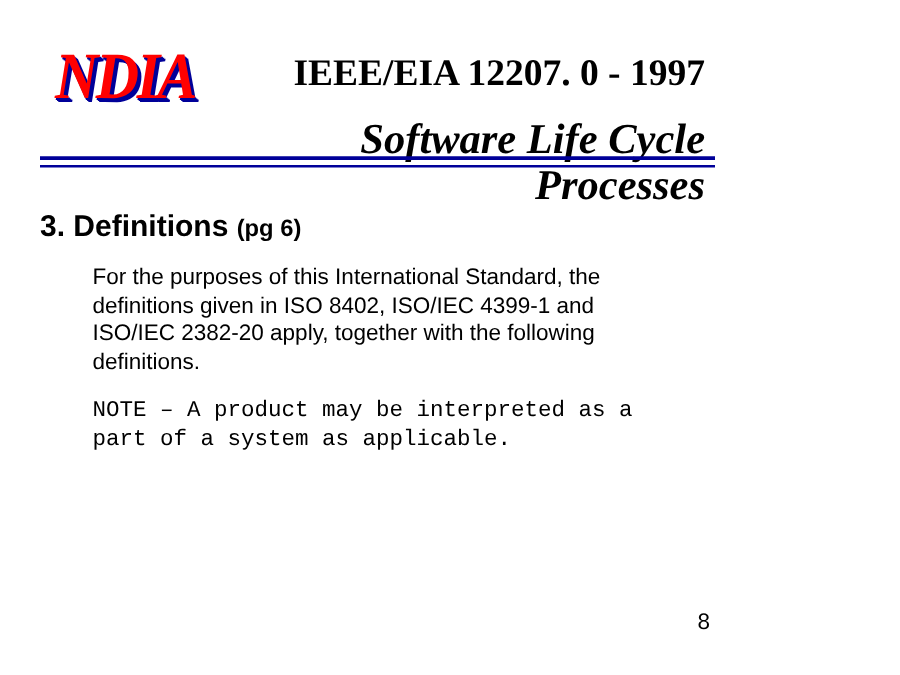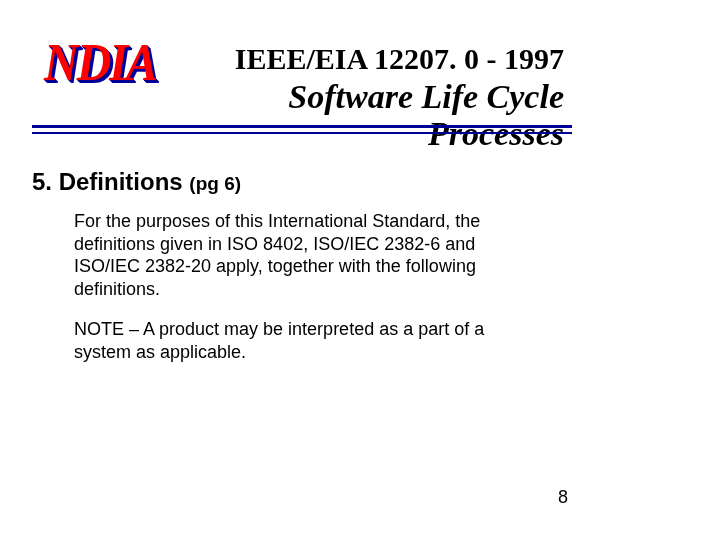--- a/index.html
+++ b/index.html
@@ -47,21 +47,21 @@
     font-weight: 700;
     font-size: 30px;
     line-height: 1.1;
   }
   .title-line2 {
     font-family: "Times New Roman", Times, serif;
     font-style: italic;
     font-weight: 700;
     font-size: 34px;
     line-height: 1.1;
-    margin-top: 3px;
+    margin-top: 18px;
   }
   .rule {
     position: absolute;
     left: 32px;
     right: 32px;
   }
   .rule.top1 {
     top: 125px;
     border-top: 3px solid #000099;
   }
@@ -86,20 +86,21 @@
     left: 74px;
     right: 60px;
     font-size: 18px;
     line-height: 1.25;
   }
   .body-text p {
     margin: 0 0  18px 0;
   }
   .body-text p + p {
     margin-top: 0;
+    font-family: Liberation Mono, monospace;
   }
   .page-number {
     position: absolute;
     right: 36px;
     bottom: 32px;
     font-size: 18px;
   }
 </style>
 </head>
 <body>
@@ -110,23 +111,23 @@
 
   <div class="title-block">
     <div class="title-line1">IEEE/EIA 12207. 0 - 1997</div>
     <div class="title-line2">Software Life Cycle Processes</div>
   </div>
 
   <div class="rule top1"></div>
   <div class="rule top2"></div>
 
   <div class="section-heading">
-    <span>5.  Definitions </span><span class="pg">(pg 6)</span>
+    <span>3.  Definitions </span><span class="pg">(pg 6)</span>
   </div>
 
   <div class="body-text">
-    <p>For the purposes of this International Standard, the definitions given in ISO 8402, ISO/IEC 2382-6 and ISO/IEC 2382-20 apply, together with the following definitions.</p>
+    <p>For the purposes of this International Standard, the definitions given in ISO 8402, ISO/IEC 4399-1 and ISO/IEC 2382-20 apply, together with the following definitions.</p>
     <p>NOTE – A product may be interpreted as a part of a system as applicable.</p>
   </div>
 
   <div class="page-number">8</div>
 
 </div>
 
 </body></html>

